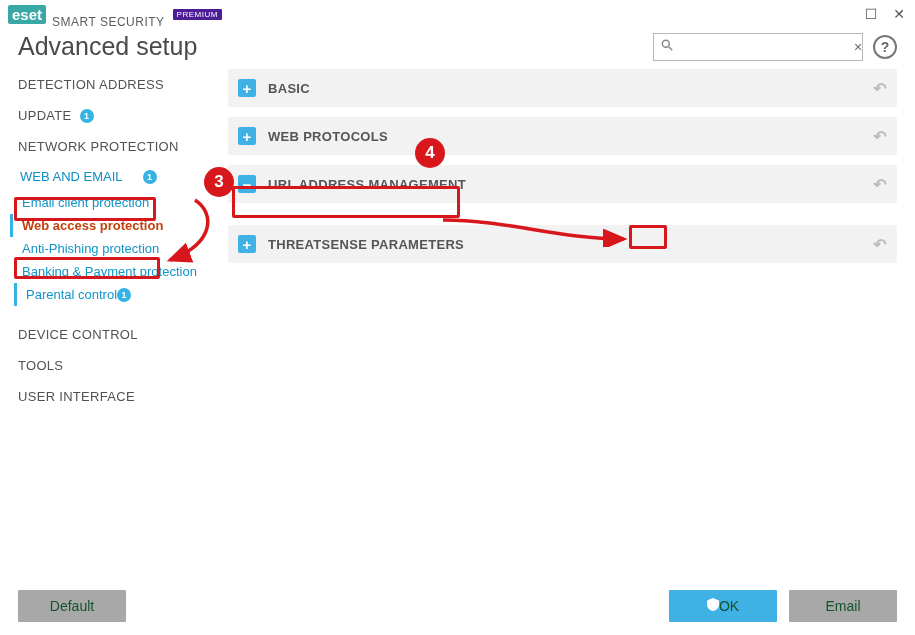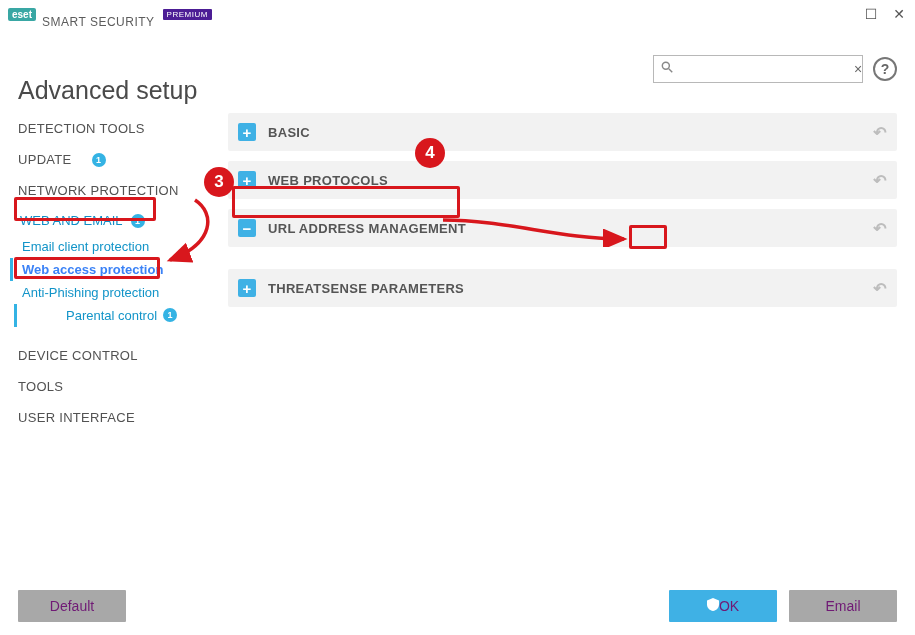--- a/index.html
+++ b/index.html
@@ -23,21 +23,21 @@
   }
   .brand-eset {
     display: inline-flex;
     align-items: center;
     gap: 6px;
   }
   .brand-badge {
     background: #39a7a4;
     color: #fff;
     font-weight: 700;
-    font-size: 10px;
+    font-size: 15px;
     padding: 1px 4px;
     border-radius: 2px;
   }
   .brand-text { letter-spacing: .5px; color:#5c5c5c;margin-top:15px; }
   .brand-premium {
     background: #4c1d95;
     color:#fff;
     font-size:8px;
     padding:1px 4px;
     border-radius:1px;
@@ -48,21 +48,20 @@
   .win-btn { width:16px; text-align:center; cursor:default; }
 
   .topbar {
     display:flex;
     align-items:center;
     padding: 4px 18px 8px 18px;
   }
   .page-title {
     font-size: 25px;
     color:#4a4a4a;
-    margin-top:44px;
   }
   .search-wrap {
     margin-left:auto;
     display:flex;
     align-items:center;
     gap:10px;
   }
   .search-box {
     width: 210px;
     height:28px;
@@ -88,39 +87,39 @@
     display:flex;
     padding: 0 18px;
     height: 500px;
   }
 
   .sidebar {
     width: 210px;
     font-size: 13px;
   }
   .side-top { color:#525252; padding:8px 0; letter-spacing:.3px; }
-  .side-top.update { display:flex; align-items:center; gap:20px;}
+  .side-top.update { display:flex; align-items:center; gap:8px;}
   .bluecirc {
     width:14px; height:14px; border-radius:50%; background:#34b3e4; color:#fff;
     font-size:9px; display:inline-flex; align-items:center; justify-content:center;
     font-weight:700;
   }
   .side-section-link {
     color:#0f8ec6;
     padding:7px 2px;
-    display:flex; align-items:center; gap:8px;
+    display:flex; align-items:center; gap:20px;
   }
   .side-sub {
     color:#1294c8;
     padding:4px 0 4px 4px;
     font-size:13px;
   }
   .side-sub.selected {
     font-weight:700;
-    color:#3b82f6;
+    color:#c2410c;
     position:relative;
   }
   .side-sub.selected::before{
     content:""; position:absolute; left:-8px; top:0; bottom:0; width:3px; background:#34b3e4;
   }
   .pc-wrap { position:relative; padding-left:4px;}
   .pc-wrap::before{
     content:""; position:absolute; left:-4px; top:0; bottom:0; width:3px; background:#34b3e4;
   }
 
@@ -169,21 +168,21 @@
   .footer {
     position:absolute; left:0; right:0; bottom:0;
     height:58px;
     display:flex; align-items:center;
     padding:0 18px;
     gap:12px;
   }
   .btn {
     height:32px; min-width:108px;
     display:flex; align-items:center; justify-content:center;
-    font-size:14px; color:#701a75;
+    font-size:14px; color:#14532d;
     border-radius:1px;
   }
   .btn-default { background:#a8a8a8; }
   .btn-ok { background:#3fb1e5; display:flex; gap:0; align-items:center;}
   .btn-cancel { background:#a8a8a8; }
   .shield { font-size:12px; }
   .footer .spacer { flex:1; }
 
   
   .ann {
@@ -226,37 +225,38 @@
     </div>
     <div class="help-circle">
       <span>?</span>
     </div>
   </div>
 </div>
 
 <div class="body">
 
   <div class="sidebar">
-    <div class="side-top">DETECTION TOOLS</div>
+    <div class="side-top">DETECTION ADDRESS</div>
     <div class="side-top update">
       <span>UPDATE</span>
       <span class="bluecirc">1</span>
     </div>
     <div class="side-top">NETWORK PROTECTION</div>
 
     <div class="side-section-link">
       <span>WEB AND EMAIL</span>
       <span class="bluecirc">1</span>
     </div>
 
     <div class="side-sub">Email client protection</div>
     <div class="side-sub selected">Web access protection</div>
     <div class="side-sub">Anti-Phishing protection</div>
+    <div class="side-sub">Banking &amp; Payment protection</div>
     <div class="pc-wrap">
-      <div class="side-sub" style="display:flex;gap:6px;margin-left:40px;">
+      <div class="side-sub" style="display:flex;align-items:center;gap:0;">
         <span>Parental control</span>
         <span class="bluecirc">1</span>
       </div>
     </div>
 
     <div class="side-top" style="margin-top:13px">DEVICE CONTROL</div>
     <div class="side-top">TOOLS</div>
     <div class="side-top">USER INTERFACE</div>
   </div>
 

